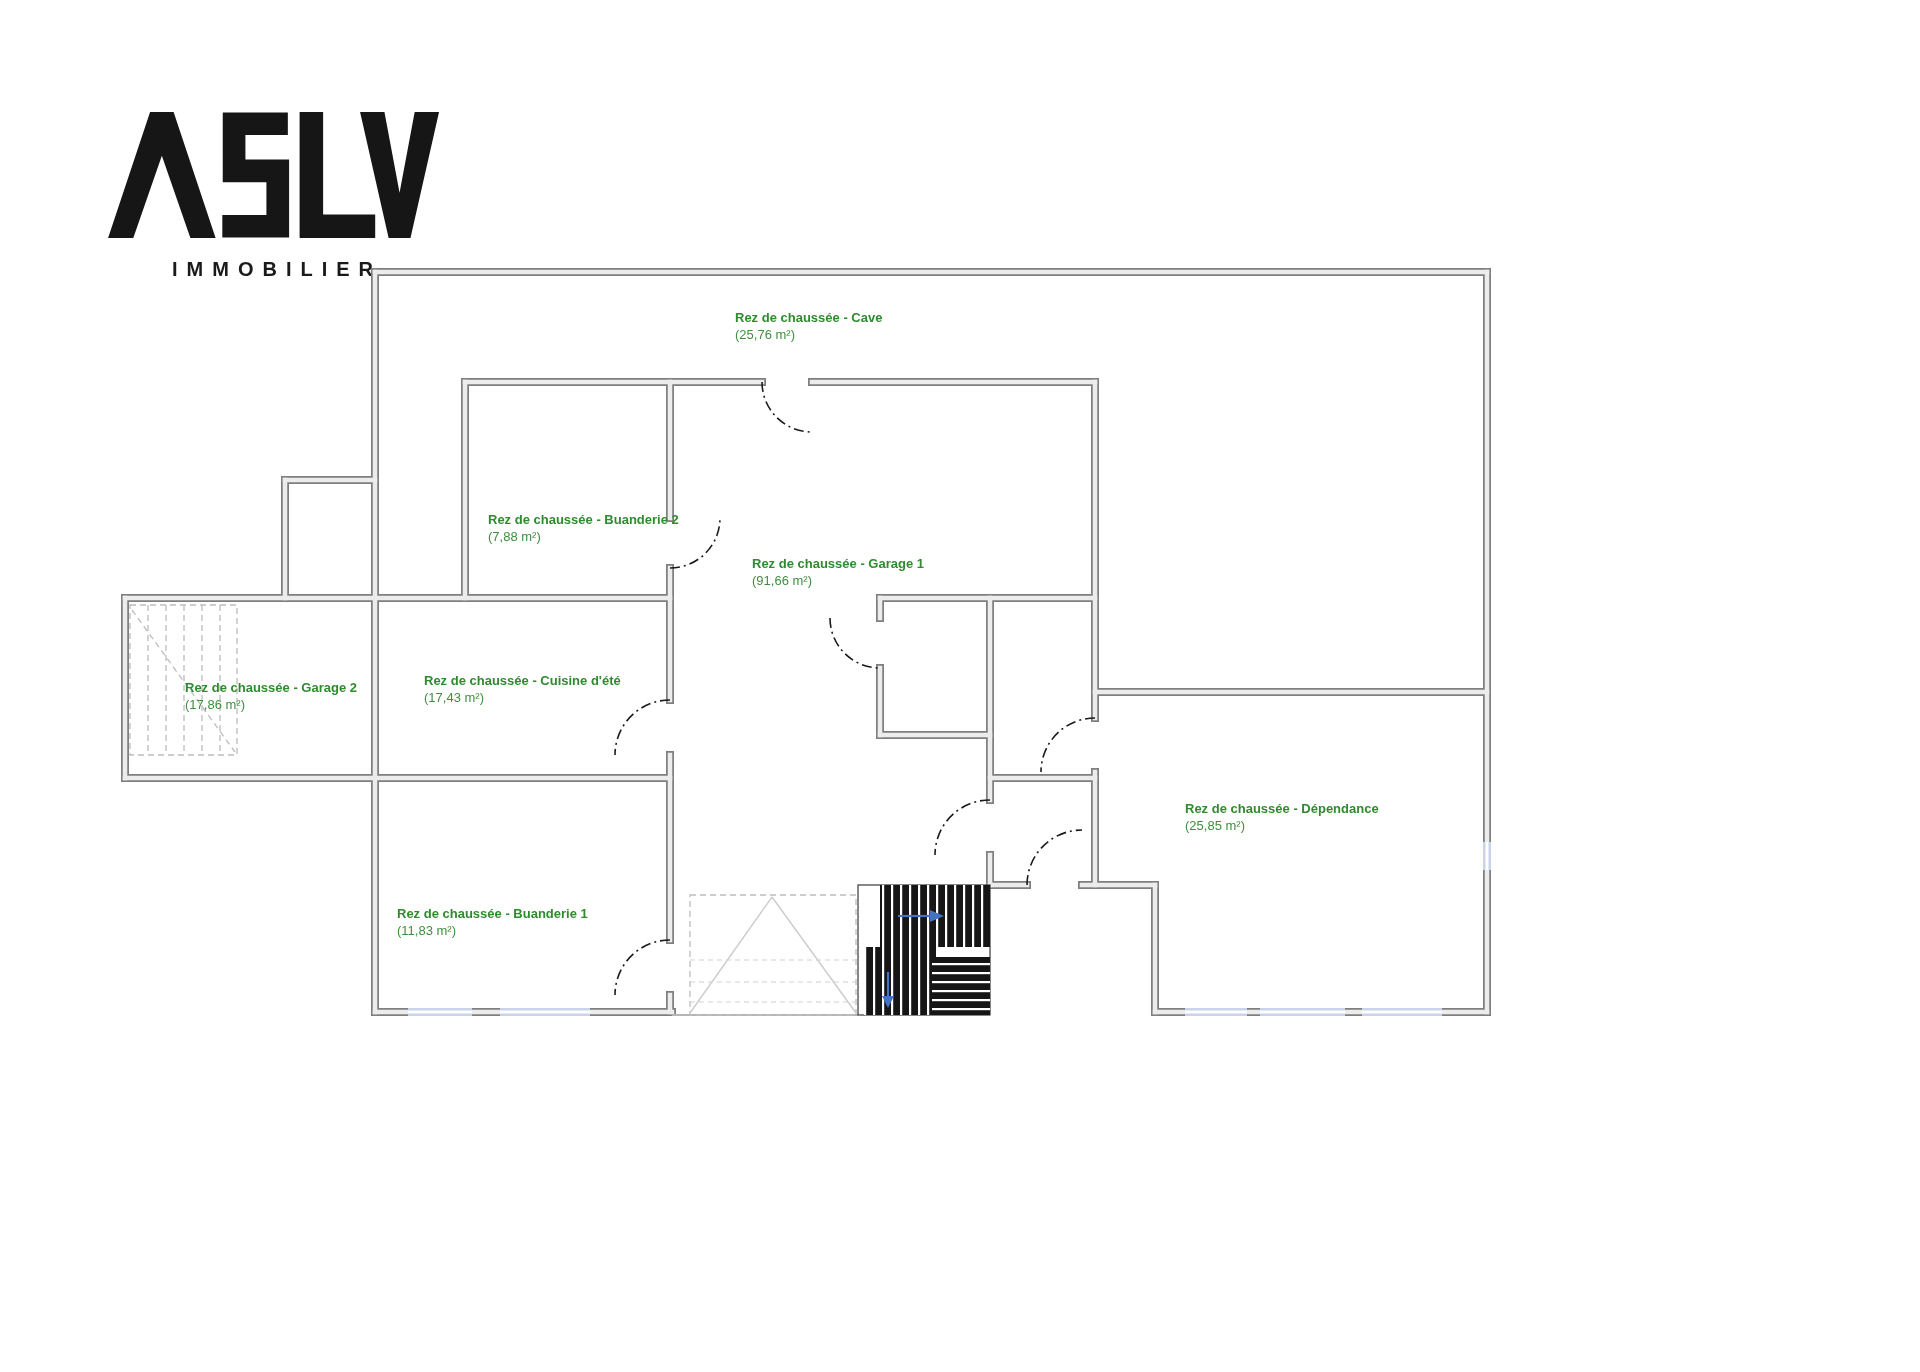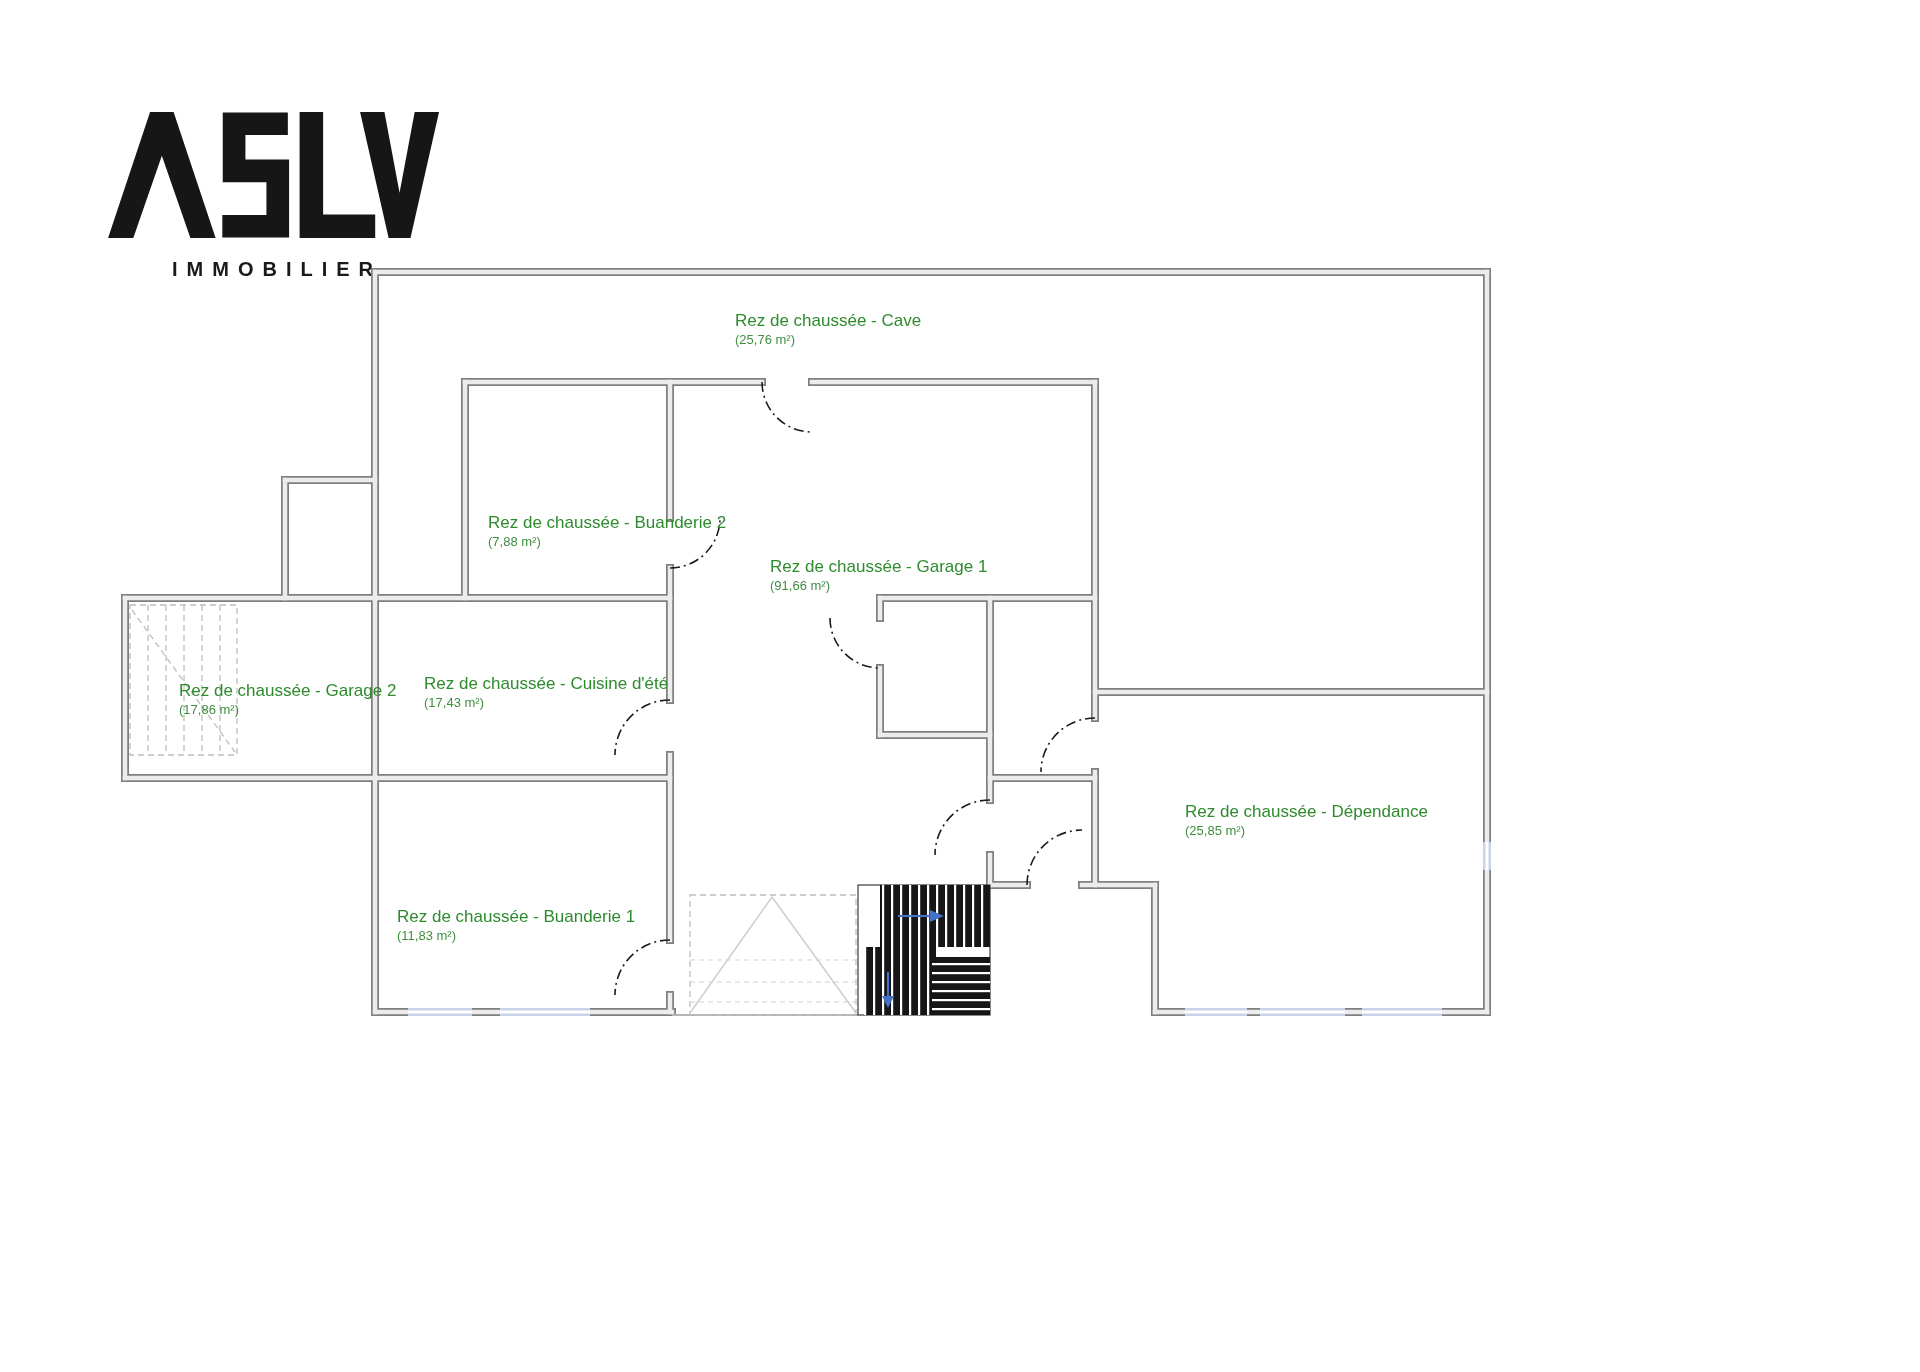--- a/index.html
+++ b/index.html
@@ -17,21 +17,21 @@
   .ramp-dash{stroke:#d2d2d2;stroke-width:1.2;fill:none;stroke-dasharray:5 4}
   .ghost{stroke:#bdbdbd;stroke-width:1.3;fill:none;stroke-dasharray:6 4}
   .stair-edge{stroke:#3a3a3a;stroke-width:1.2;fill:none}
   .arrow{stroke:#4472c4;stroke-width:2.2;fill:none}
   .arrow-head{fill:#4472c4;stroke:none}
   .logo-letter{fill:#161616}
   .logo-s{fill:none;stroke:#161616;stroke-width:27}
   .logo-sub{font-family:"Liberation Sans",sans-serif;font-size:20px;font-weight:bold;
             letter-spacing:9px;fill:#1a1a1a}
   .room-label{position:absolute;color:#2e8b2e;line-height:1.3}
-  .room-name{font-size:17px;font-weight:normal;white-space:nowrap}
+  .room-name{font-size:13px;font-weight:bold;white-space:nowrap}
   .room-area{font-size:13px;color:#3f8f3f;white-space:nowrap}
 </style>
 </head>
 <body>
 
 <svg id="plan" width="1920" height="1372" viewBox="0 0 1920 1372" xmlns="http://www.w3.org/2000/svg">
 
   <defs>
     <pattern id="tV" width="9" height="9" patternUnits="userSpaceOnUse">
       <rect width="9" height="9" fill="#161616"></rect>
@@ -184,25 +184,25 @@
 
 <div>
   <div class="room-label" style="left:735px;top:310px">
     <div class="room-name">Rez de chaussée - Cave</div>
     <div class="room-area">(25,76 m²)</div>
   </div>
   <div class="room-label" style="left:488px;top:512px">
     <div class="room-name">Rez de chaussée - Buanderie 2</div>
     <div class="room-area">(7,88 m²)</div>
   </div>
-  <div class="room-label" style="left:770px;top:556px">
+  <div class="room-label" style="left:752px;top:556px">
     <div class="room-name">Rez de chaussée - Garage 1</div>
     <div class="room-area">(91,66 m²)</div>
   </div>
-  <div class="room-label" style="left:179px;top:680px">
+  <div class="room-label" style="left:185px;top:680px">
     <div class="room-name">Rez de chaussée - Garage 2</div>
     <div class="room-area">(17,86 m²)</div>
   </div>
   <div class="room-label" style="left:424px;top:673px">
     <div class="room-name">Rez de chaussée - Cuisine d'été</div>
     <div class="room-area">(17,43 m²)</div>
   </div>
   <div class="room-label" style="left:1185px;top:801px">
     <div class="room-name">Rez de chaussée - Dépendance</div>
     <div class="room-area">(25,85 m²)</div>

